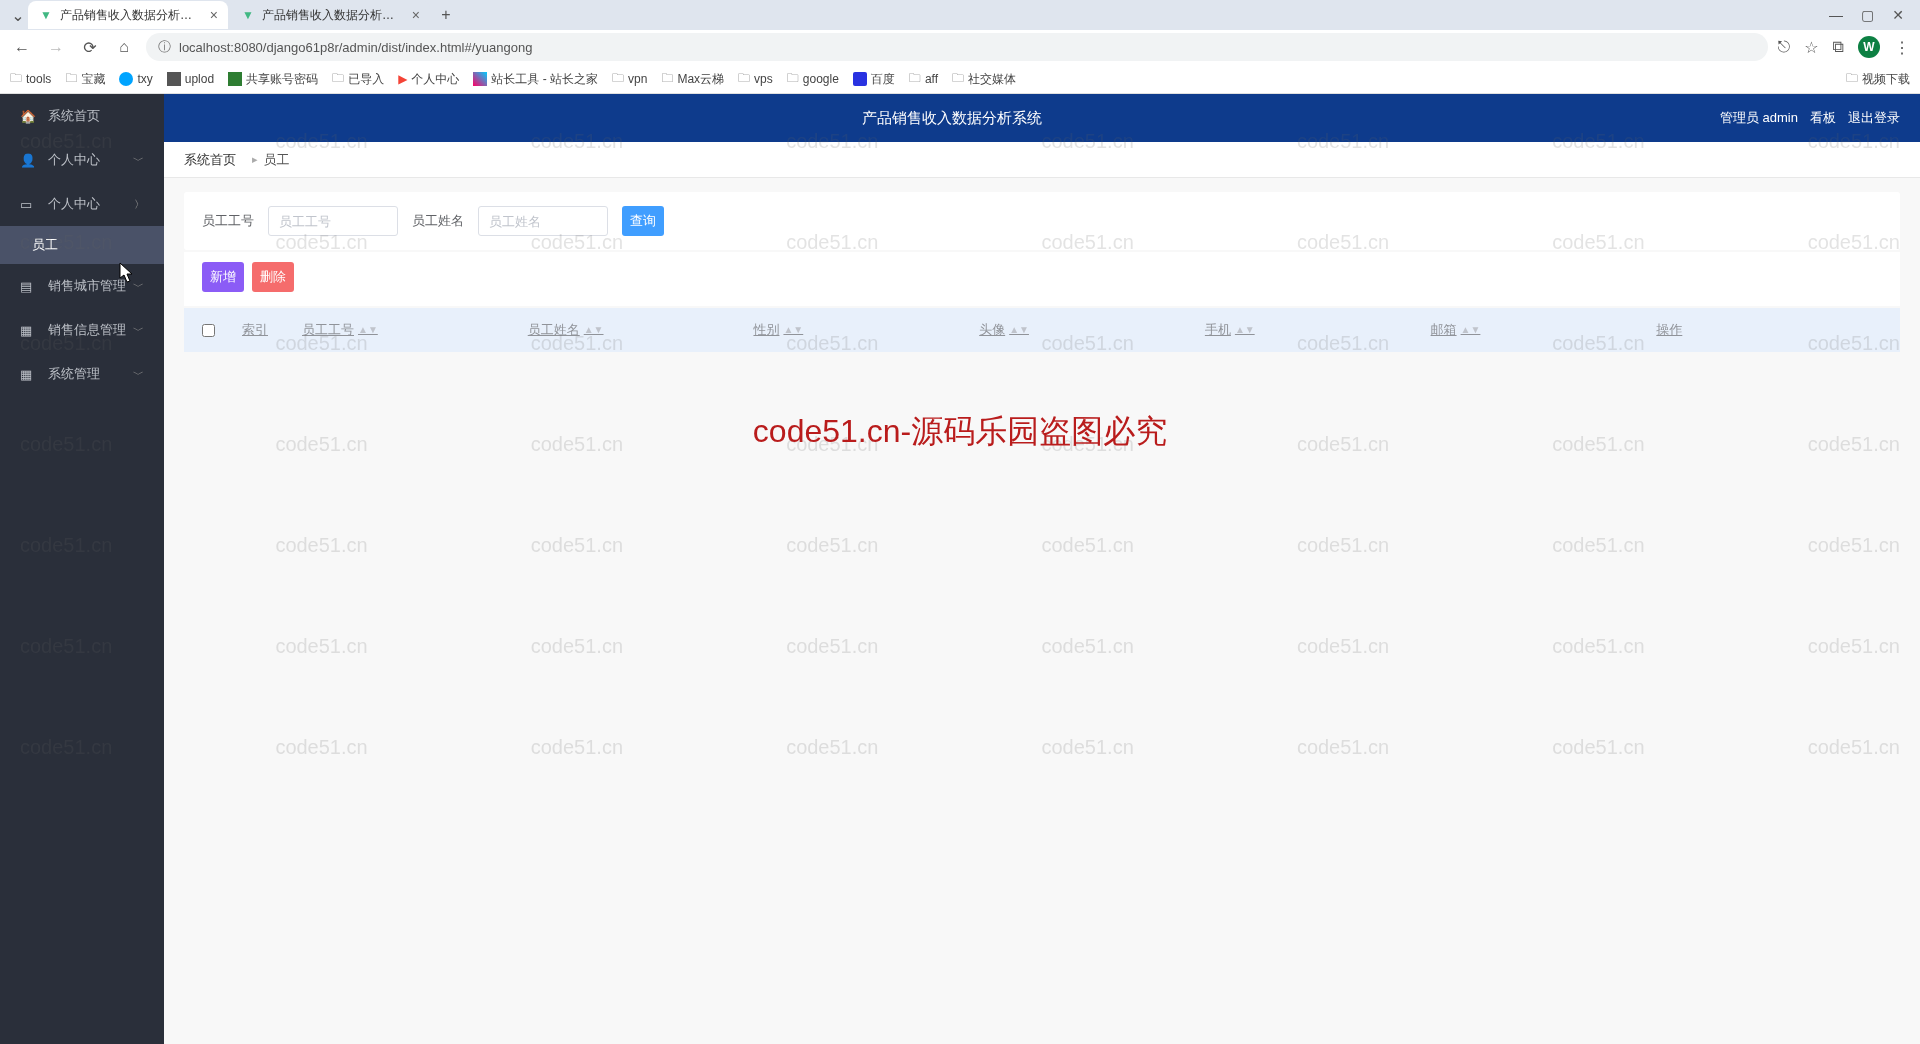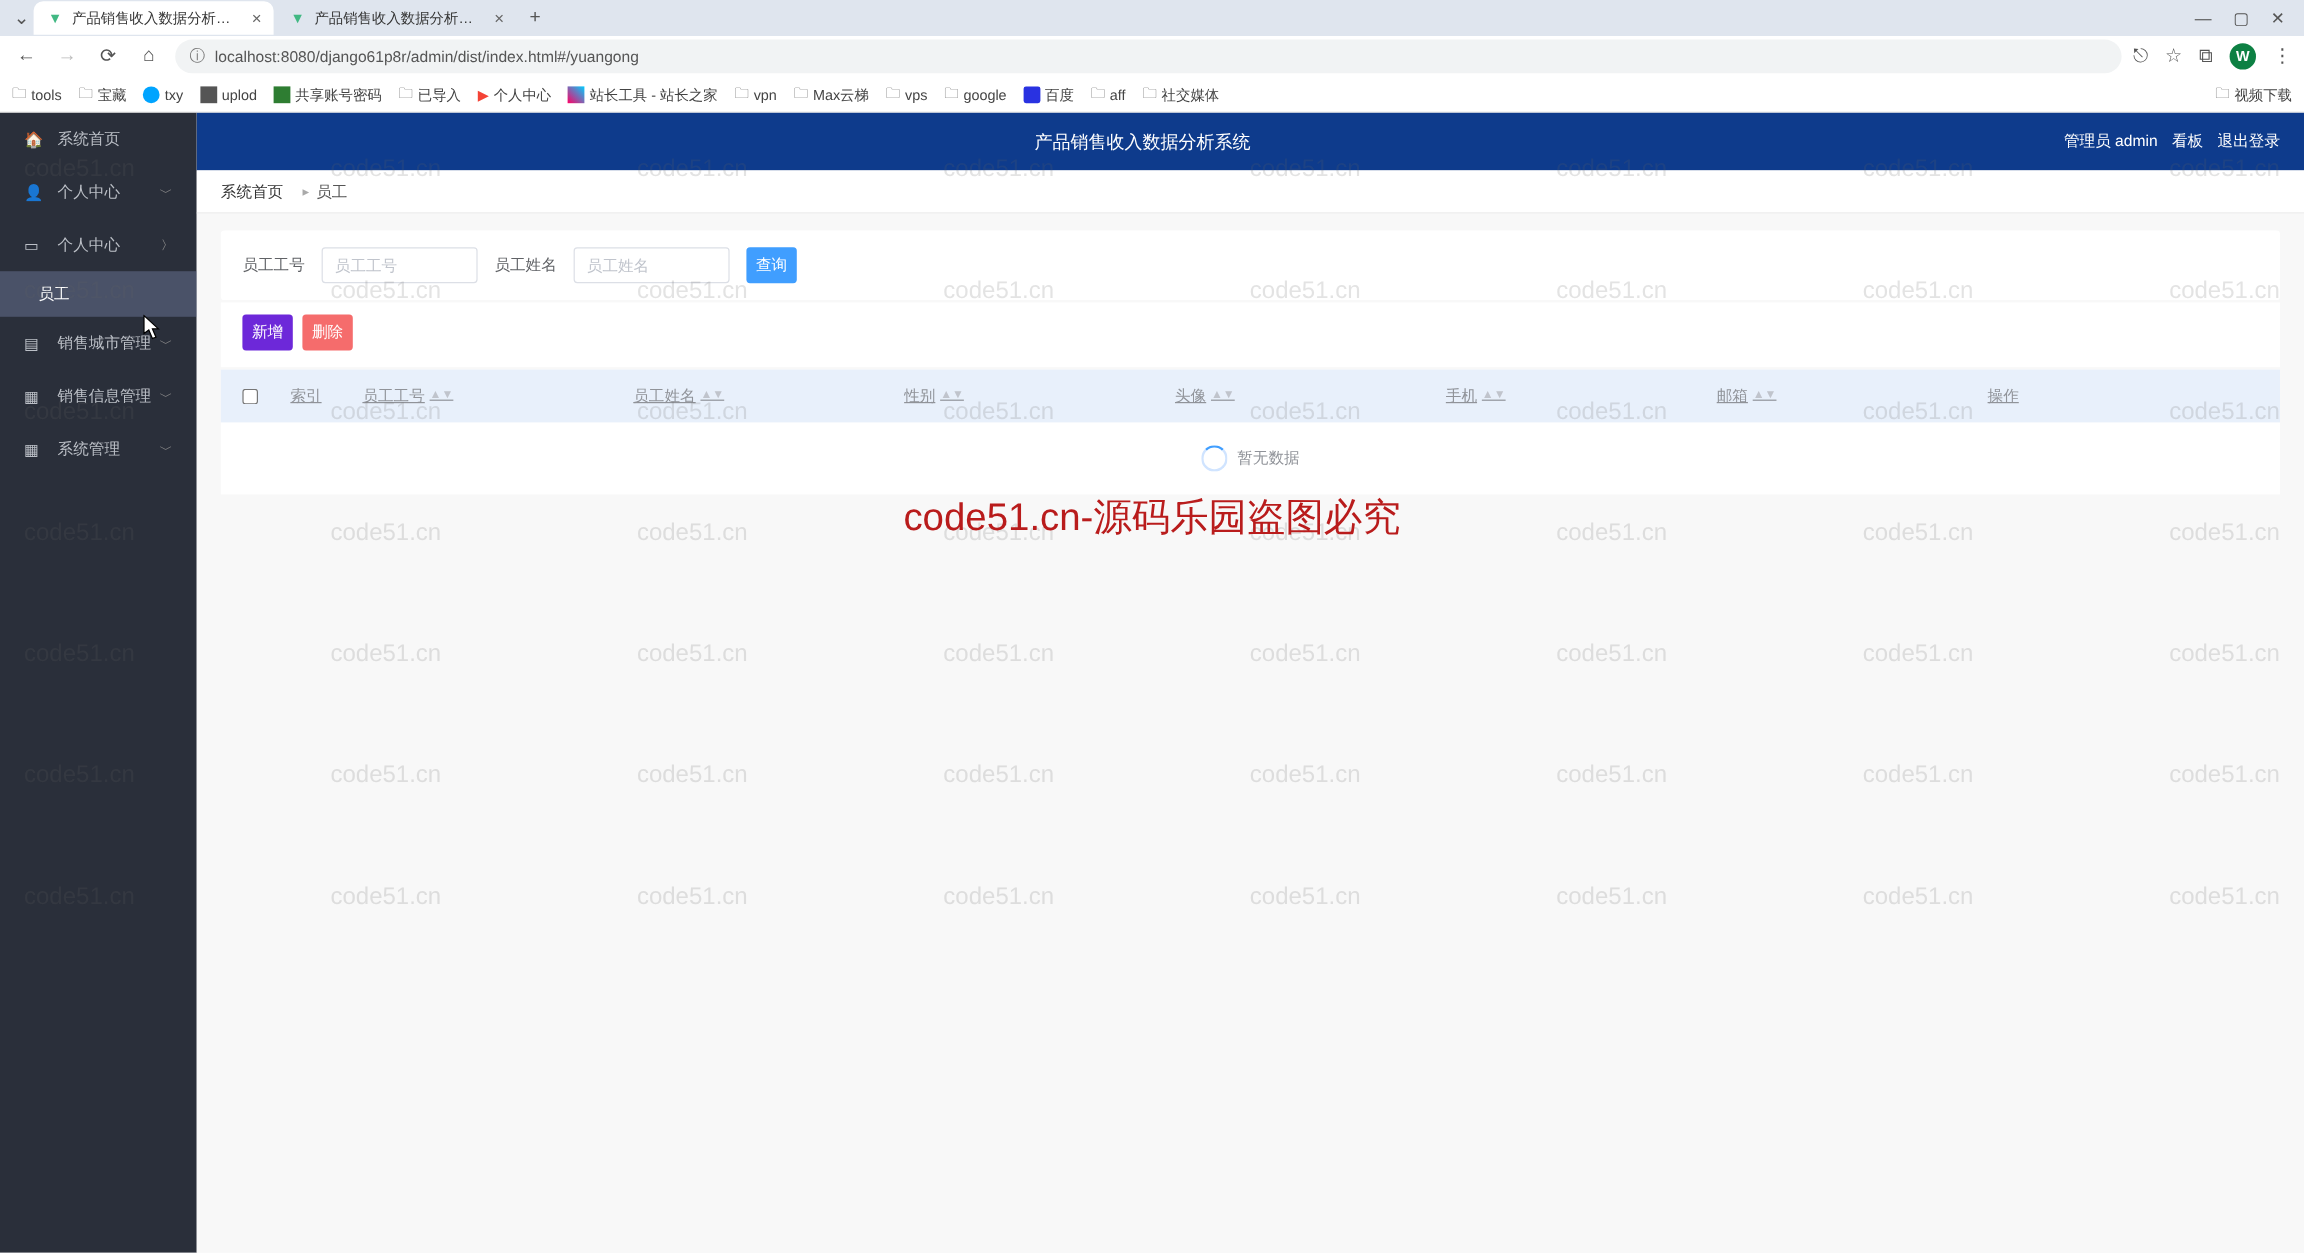--- a/index.html
+++ b/index.html
@@ -58,21 +58,21 @@
 .bc-home { margin-right: 10px; color: #333; }
 .bc-sep { margin: 0 6px; color: #aaa; font-size: 11px; }
 
 .content { flex: 1; padding: 14px 20px; background: #f8f8f8; }
 .search-panel { background: #fff; padding: 14px 18px; border-radius: 3px; display: flex; align-items: center; gap: 14px; font-size: 13px; color: #606266; }
 .search-panel label { font-size: 13px; }
 .search-panel input { height: 30px; width: 130px; border: 1px solid #dcdfe6; border-radius: 3px; padding: 0 10px; font-size: 13px; color: #606266; }
 .search-panel input::placeholder { color: #c0c4cc; }
 .btn { height: 30px; padding: 0 8px; border: none; border-radius: 3px; font-size: 13px; cursor: pointer; color: #fff; }
 .btn-query { background: #409eff; }
-.btn-add { background: #6d28d9; }
+.btn-add { background: #8b5cf6; }
 .btn-del { background: #f56c6c; }
 
 .action-row { background: #fff; padding: 10px 18px 14px; display: flex; gap: 8px; margin-top: 2px; }
 
 .table-wrap { background: #fff; margin-top: 2px; }
 .thead { height: 44px; background: #e8f0fb; display: flex; align-items: center; font-size: 13px; color: #909399; padding: 0 18px; text-decoration: underline; }
 .th { display: flex; align-items: center; gap: 4px; }
 .th-check { width: 40px; }
 .th-idx { width: 60px; }
 .th-col { flex: 1; }
@@ -292,24 +292,20 @@
               <span class="sort-ic">▲▼</span>
             </div>
           <div class="th th-col">
               <span>邮箱</span>
               <span class="sort-ic">▲▼</span>
             </div>
           <div class="th th-col">
               <span>操作</span>
             </div>
         </div>
-        <div class="tbody">
-          <div class="loading-spinner"></div>
-          <span>暂无数据</span>
-        </div>
       </div>
     </div>
   </div>
 </div>
 
 <div class="watermark-main">code51.cn-源码乐园盗图必究</div>
 <div class="wm-grid">
 
 <div class="wm-row" style="margin-bottom: 78px;">
       <span class="wm-cell">code51.cn</span>

